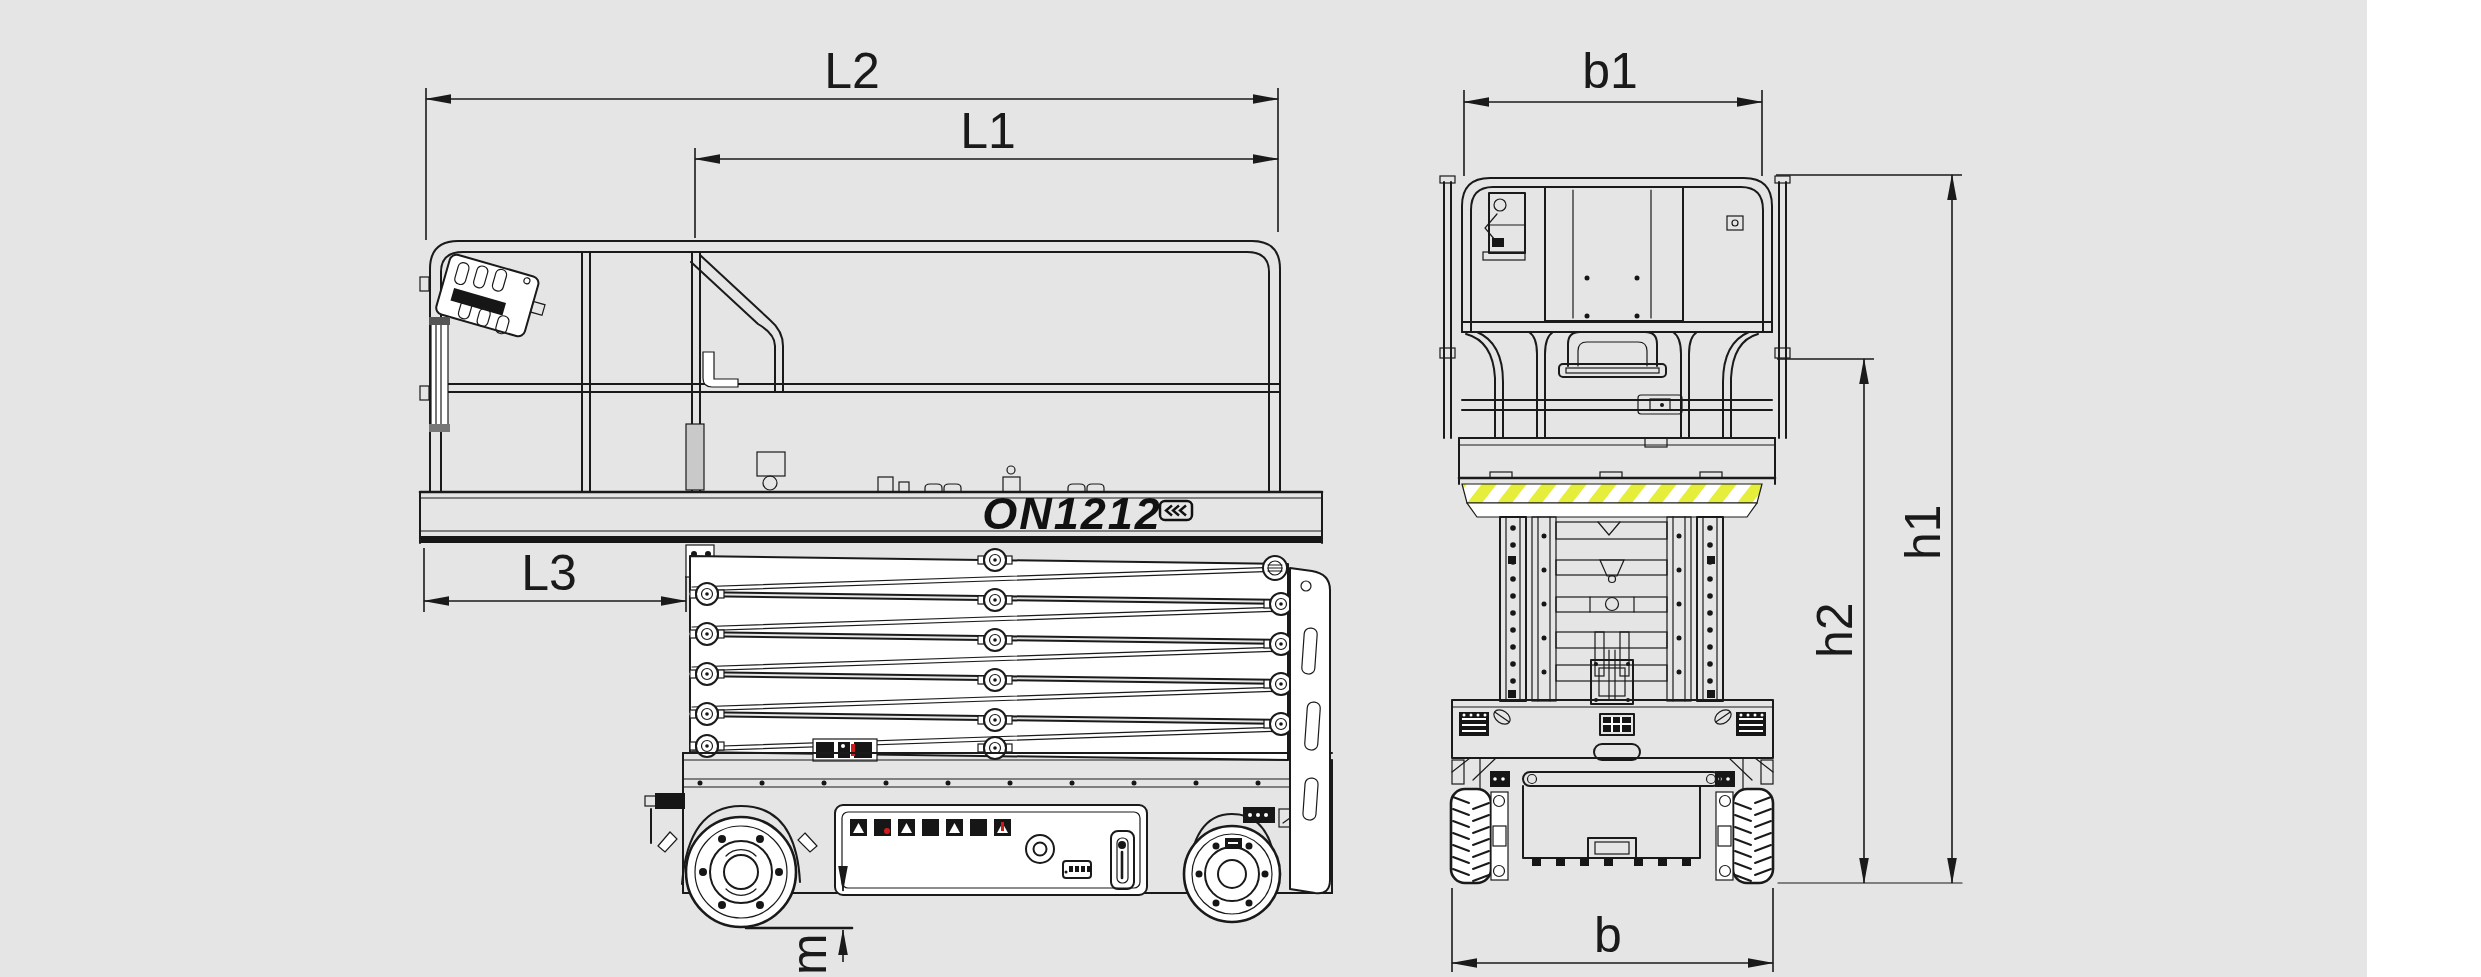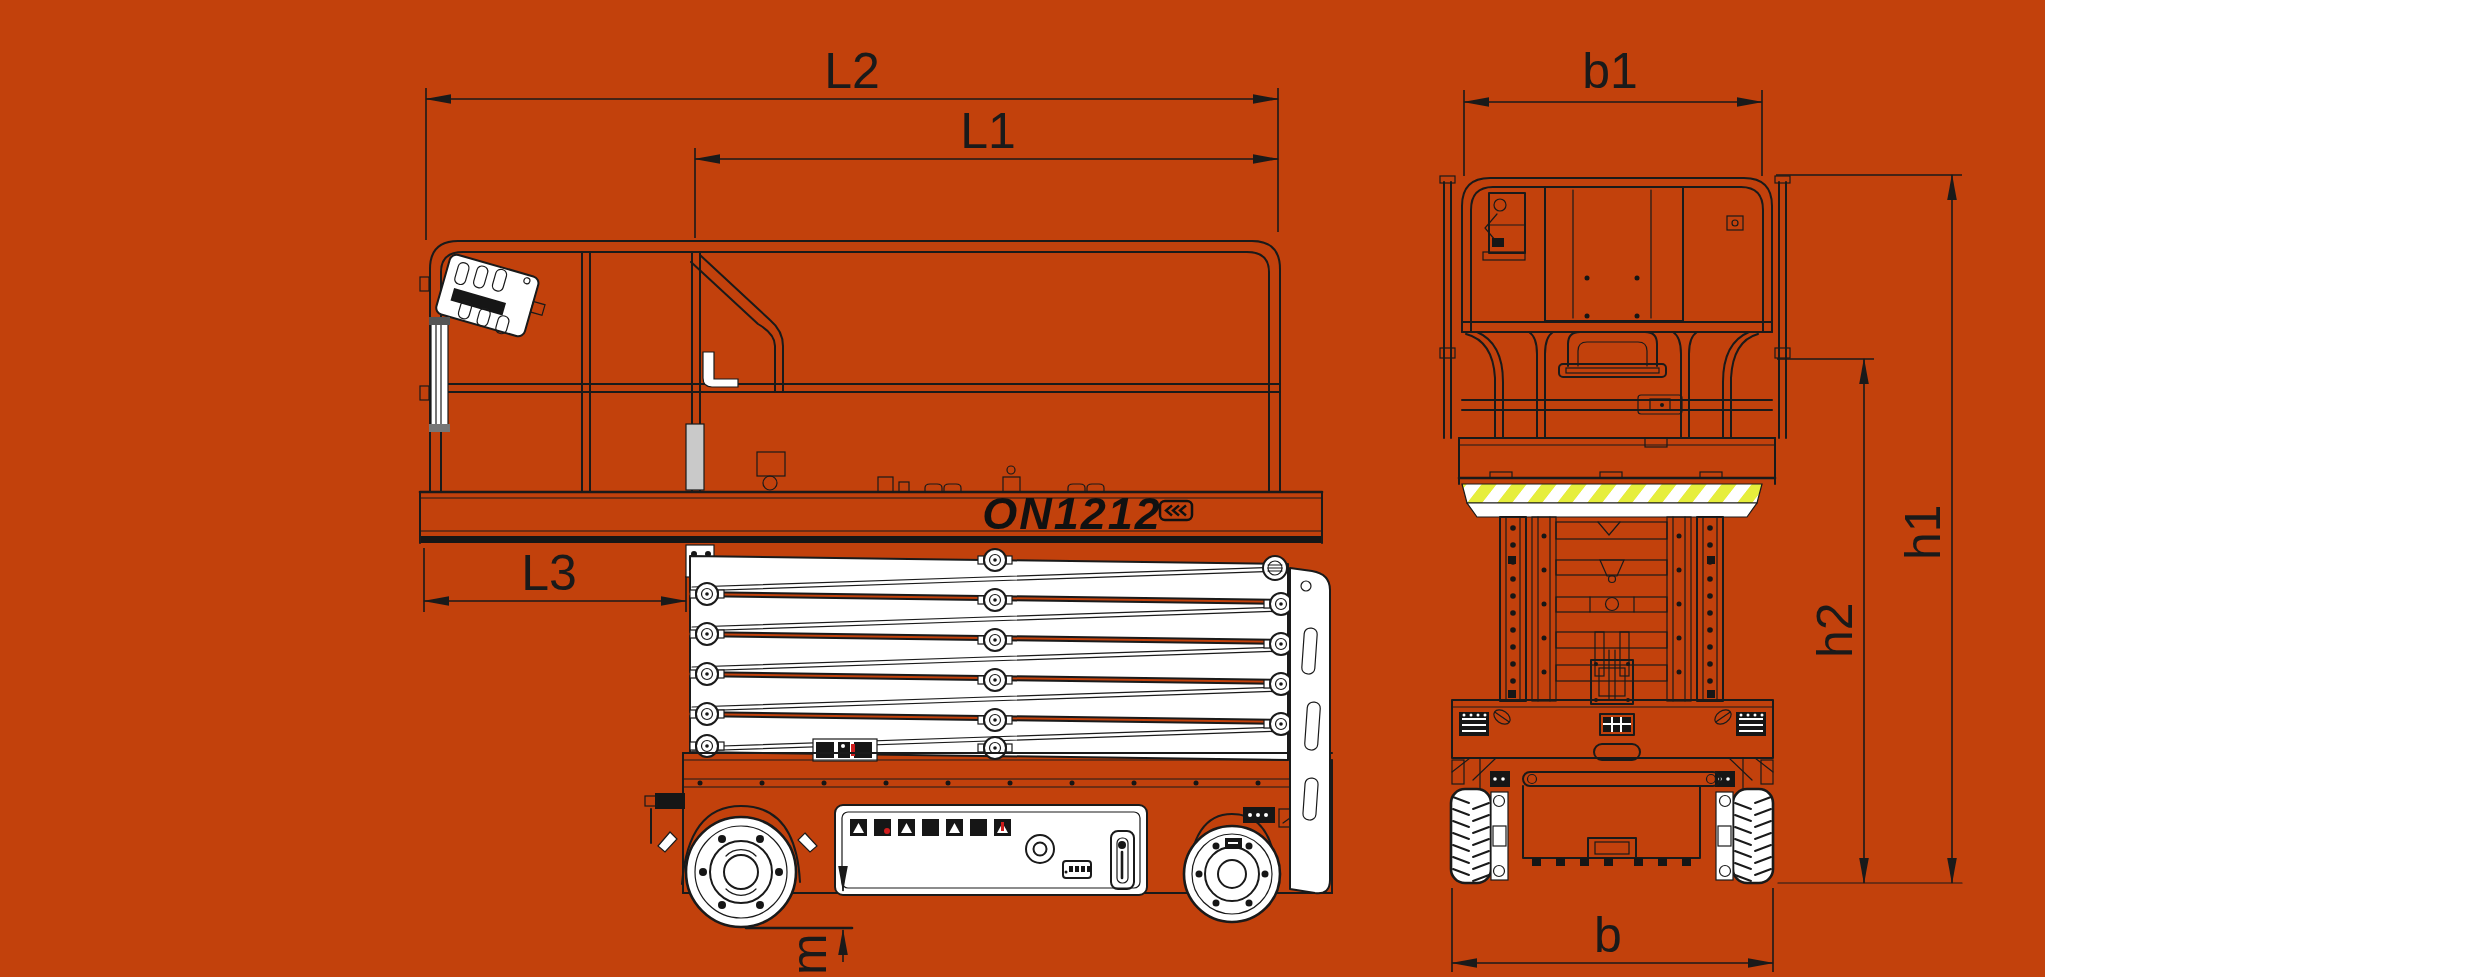--- a/index.html
+++ b/index.html
@@ -1,16 +1,16 @@
 <!DOCTYPE html>
 <html><head>
 <meta charset="utf-8">
 <style>
   html,body{margin:0;padding:0;background:#fff;}
-  .canvas{position:relative;width:2045px;height:977px;background:#c2410c;overflow:hidden;
+  .canvas{position:relative;width:2367px;height:977px;background:#e5e5e5;overflow:hidden;
           font-family:"Liberation Sans",sans-serif;}
   svg{display:block;}
   .s   {stroke:#1a1a1a;stroke-width:2;fill:none;stroke-linecap:round;stroke-linejoin:round;}
   .sw  {stroke:#1a1a1a;stroke-width:2;fill:#fff;stroke-linejoin:round;}
   .s1  {stroke:#1a1a1a;stroke-width:1.2;fill:none;stroke-linecap:round;}
   .sw1 {stroke:#1a1a1a;stroke-width:1.2;fill:#fff;}
   .s25 {stroke:#1a1a1a;stroke-width:2.6;fill:none;stroke-linecap:round;}
   .sw25{stroke:#1a1a1a;stroke-width:2.6;fill:#fff;}
   .f   {fill:#161616;stroke:none;}
   .fg  {fill:#c9c9c9;stroke:#1a1a1a;stroke-width:1.2;}

